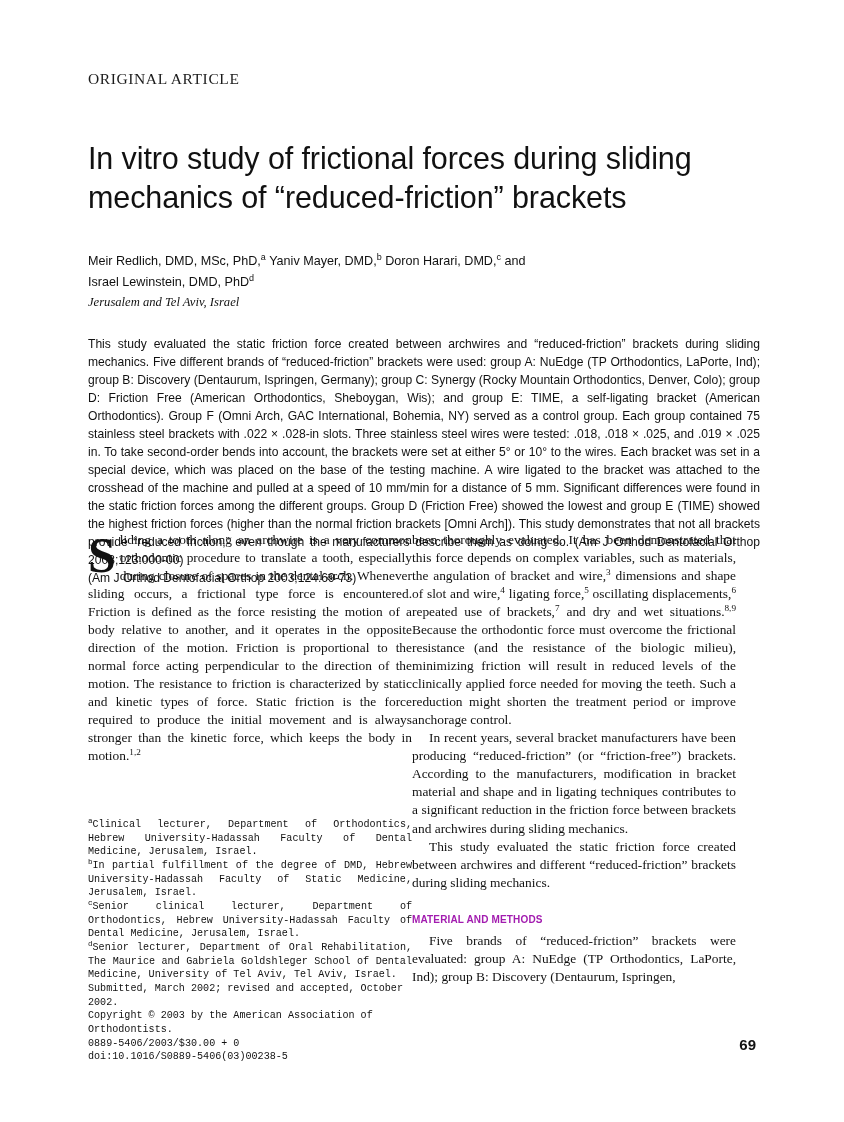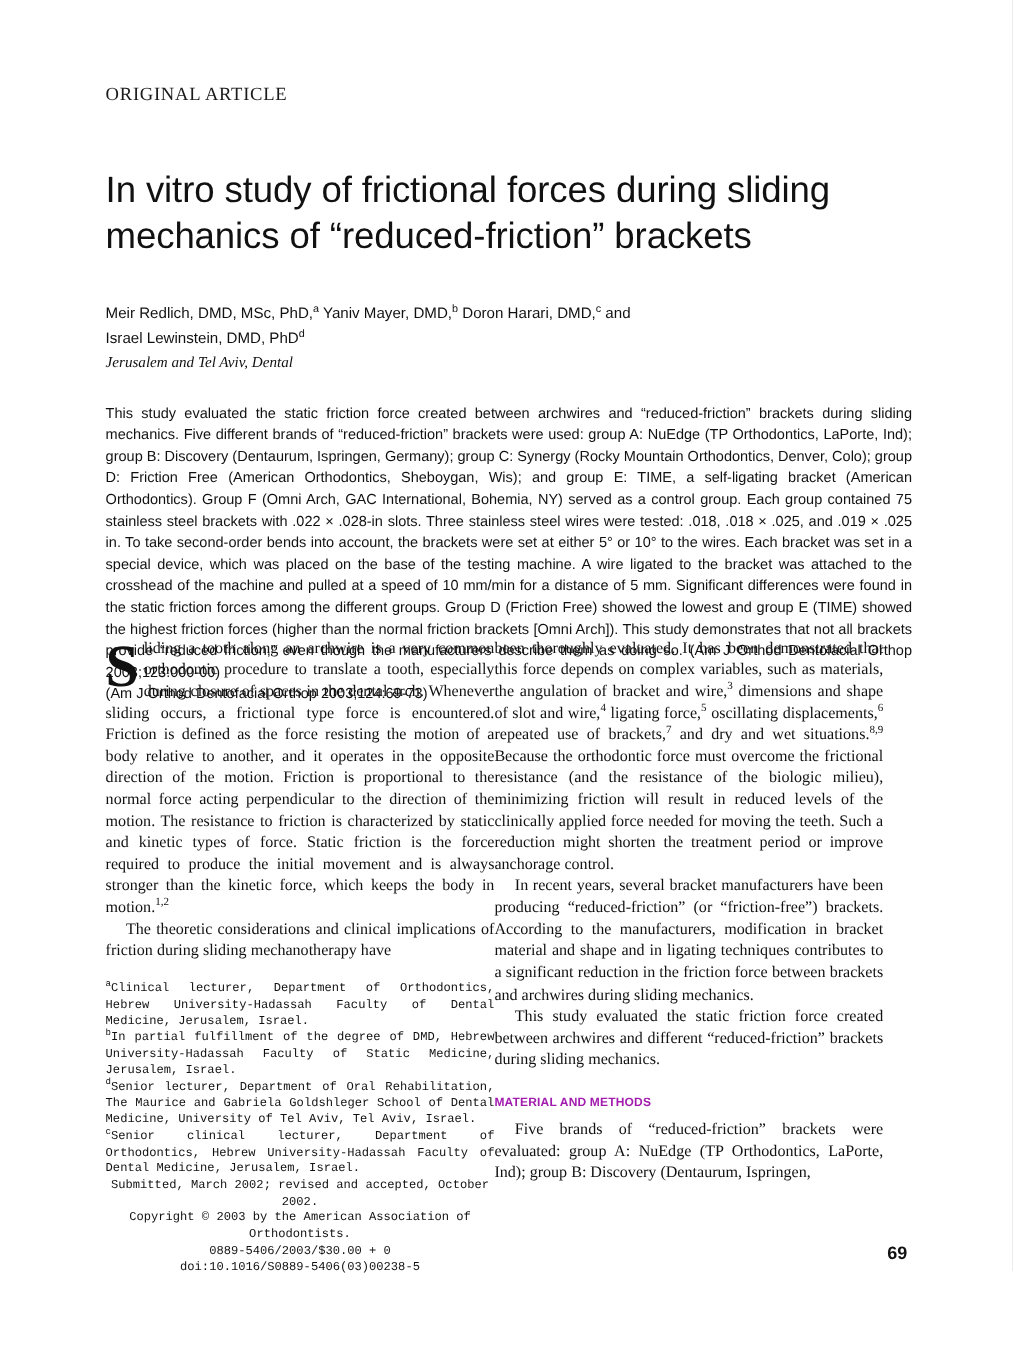--- a/index.html
+++ b/index.html
@@ -143,21 +143,21 @@
   }
   .footnotes p {
     margin: 0;
   }
   .footnotes sup {
     font-size: 7.6px;
     vertical-align: super;
     line-height: 0;
   }
   .fn-plain {
-    text-align: center;
+    text-align: left;
   }
 
   
   .page-number {
     position: absolute;
     right: 88px;
     top: 1036px;
     font-family: "Liberation Sans", "DejaVu Sans", sans-serif;
     font-size: 15px;
     font-weight: bold;
@@ -168,49 +168,48 @@
 <body>
 
 <div class="page">
 
   <div class="content">
     <div class="kicker">ORIGINAL ARTICLE</div>
     <h1 class="title">In vitro study of frictional forces during sliding mechanics of “reduced-friction” brackets</h1>
 
     <p class="authors"><span>Meir Redlich, DMD, MSc, PhD,</span><sup>a</sup><span> Yaniv Mayer, DMD,</span><sup>b</sup><span> Doron Harari, DMD,</span><sup>c</sup><span> and</span><br><span>Israel Lewinstein, DMD, PhD</span><sup>d</sup></p>
 
-    <p class="affiliation">Jerusalem and Tel Aviv, Dental</p>
+    <p class="affiliation">Jerusalem and Tel Aviv, Israel</p>
 
     <div class="abstract">
       <span>This study evaluated the static friction force created between archwires and “reduced-friction” brackets during sliding mechanics. Five different brands of “reduced-friction” brackets were used: group A: NuEdge (TP Orthodontics, LaPorte, Ind); group B: Discovery (Dentaurum, Ispringen, Germany); group C: Synergy (Rocky Mountain Orthodontics, Denver, Colo); group D: Friction Free (American Orthodontics, Sheboygan, Wis); and group E: TIME, a self-ligating bracket (American Orthodontics). Group F (Omni Arch, GAC International, Bohemia, NY) served as a control group. Each group contained 75 stainless steel brackets with .022 × .028-in slots. Three stainless steel wires were tested: .018, .018 × .025, and .019 × .025 in. To take second-order bends into account, the brackets were set at either 5° or 10° to the wires. Each bracket was set in a special device, which was placed on the base of the testing machine. A wire ligated to the bracket was attached to the crosshead of the machine and pulled at a speed of 10 mm/min for a distance of 5 mm. Significant differences were found in the static friction forces among the different groups. Group D (Friction Free) showed the lowest and group E (TIME) showed the highest friction forces (higher than the normal friction brackets [Omni Arch]). This study demonstrates that not all brackets provide “reduced friction,” even though the manufacturers describe them as doing so. (Am J Orthod Dentofacial Orthop 2003;123:000-00)</span>
       <span class="cite-line">(Am J Orthod Dentofacial Orthop 2003;124:69-73)</span>
     </div>
   </div>
 
   <div class="columns">
 
     <div class="col">
       <p class="body-text dropcap-para"><span>Sliding a tooth along an archwire is a very common orthodontic procedure to translate a tooth, especially during closure of spaces in the dental arch. Whenever sliding occurs, a frictional type force is encountered. Friction is defined as the force resisting the motion of a body relative to another, and it operates in the opposite direction of the motion. Friction is proportional to the normal force acting perpendicular to the direction of the motion. The resistance to friction is characterized by static and kinetic types of force. Static friction is the force required to produce the initial movement and is always stronger than the kinetic force, which keeps the body in motion.</span><sup>1,2</sup></p>
-      <p class="body-text">The theoretic considerations and clinical implications of friction during sliding mechanotherapy have</p>
     </div>
 
     <div class="col">
       <p class="body-text"><span>been thoroughly evaluated. It has been demonstrated that this force depends on complex variables, such as materials, the angulation of bracket and wire,</span><sup>3</sup><span> dimensions and shape of slot and wire,</span><sup>4</sup><span> ligating force,</span><sup>5</sup><span> oscillating displacements,</span><sup>6</sup><span> repeated use of brackets,</span><sup>7</sup><span> and dry and wet situations.</span><sup>8,9</sup><span> Because the orthodontic force must overcome the frictional resistance (and the resistance of the biologic milieu), minimizing friction will result in reduced levels of the clinically applied force needed for moving the teeth. Such a reduction might shorten the treatment period or improve anchorage control.</span></p>
       <p class="body-text">In recent years, several bracket manufacturers have been producing “reduced-friction” (or “friction-free”) brackets. According to the manufacturers, modification in bracket material and shape and in ligating techniques contributes to a significant reduction in the friction force between brackets and archwires during sliding mechanics.</p>
       <p class="body-text">This study evaluated the static friction force created between archwires and different “reduced-friction” brackets during sliding mechanics.</p>
       <h2 class="section-head">MATERIAL AND METHODS</h2>
       <p class="body-text" style="text-indent:17px">Five brands of “reduced-friction” brackets were evaluated: group A: NuEdge (TP Orthodontics, LaPorte, Ind); group B: Discovery (Dentaurum, Ispringen,</p>
     </div>
   </div>
 
   <div class="footnotes">
     <p><sup>a</sup><span>Clinical lecturer, Department of Orthodontics, Hebrew University-Hadassah Faculty of Dental Medicine, Jerusalem, Israel.</span></p>
     <p><sup>b</sup><span>In partial fulfillment of the degree of DMD, Hebrew University-Hadassah Faculty of Static Medicine, Jerusalem, Israel.</span></p>
+    <p><sup>c</sup><span>Senior clinical lecturer, Department of Orthodontics, Hebrew University-Hadassah Faculty of Dental Medicine, Jerusalem, Israel.</span></p>
     <p><sup>d</sup><span>Senior lecturer, Department of Oral Rehabilitation, The Maurice and Gabriela Goldshleger School of Dental Medicine, University of Tel Aviv, Tel Aviv, Israel.</span></p>
-    <p><sup>c</sup><span>Senior clinical lecturer, Department of Orthodontics, Hebrew University-Hadassah Faculty of Dental Medicine, Jerusalem, Israel.</span></p>
     <p class="fn-plain">Submitted, March 2002; revised and accepted, October 2002.</p>
     <p class="fn-plain">Copyright © 2003 by the American Association of Orthodontists.</p>
     <p class="fn-plain">0889-5406/2003/$30.00 + 0</p>
     <p class="fn-plain">doi:10.1016/S0889-5406(03)00238-5</p>
   </div>
 
   <div class="page-number">69</div>
 
 </div>
 

